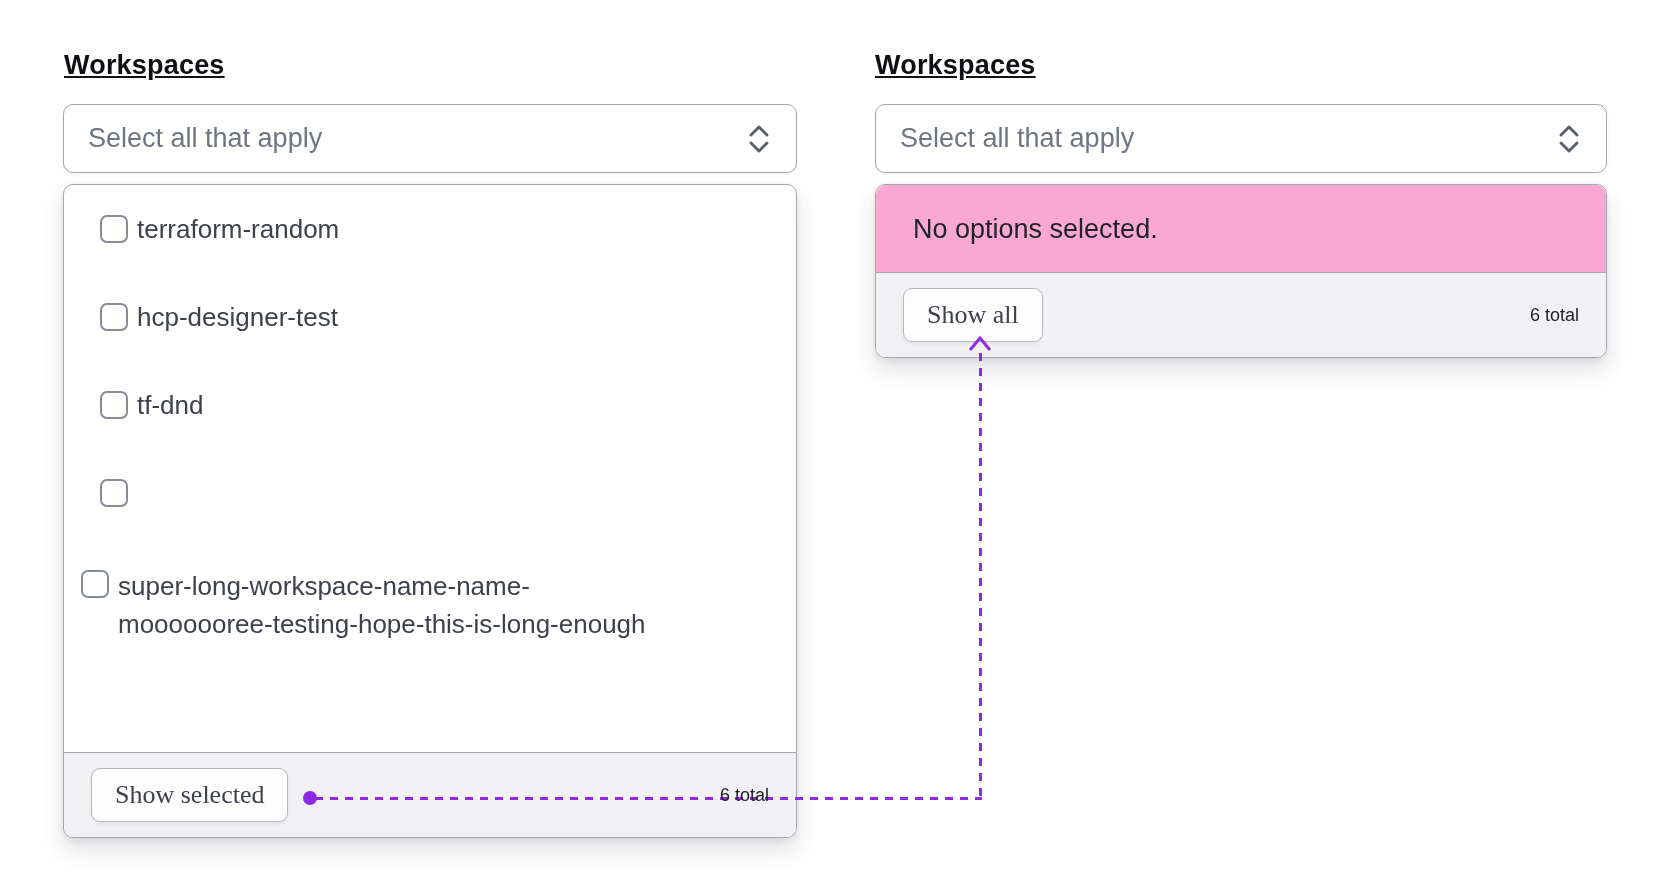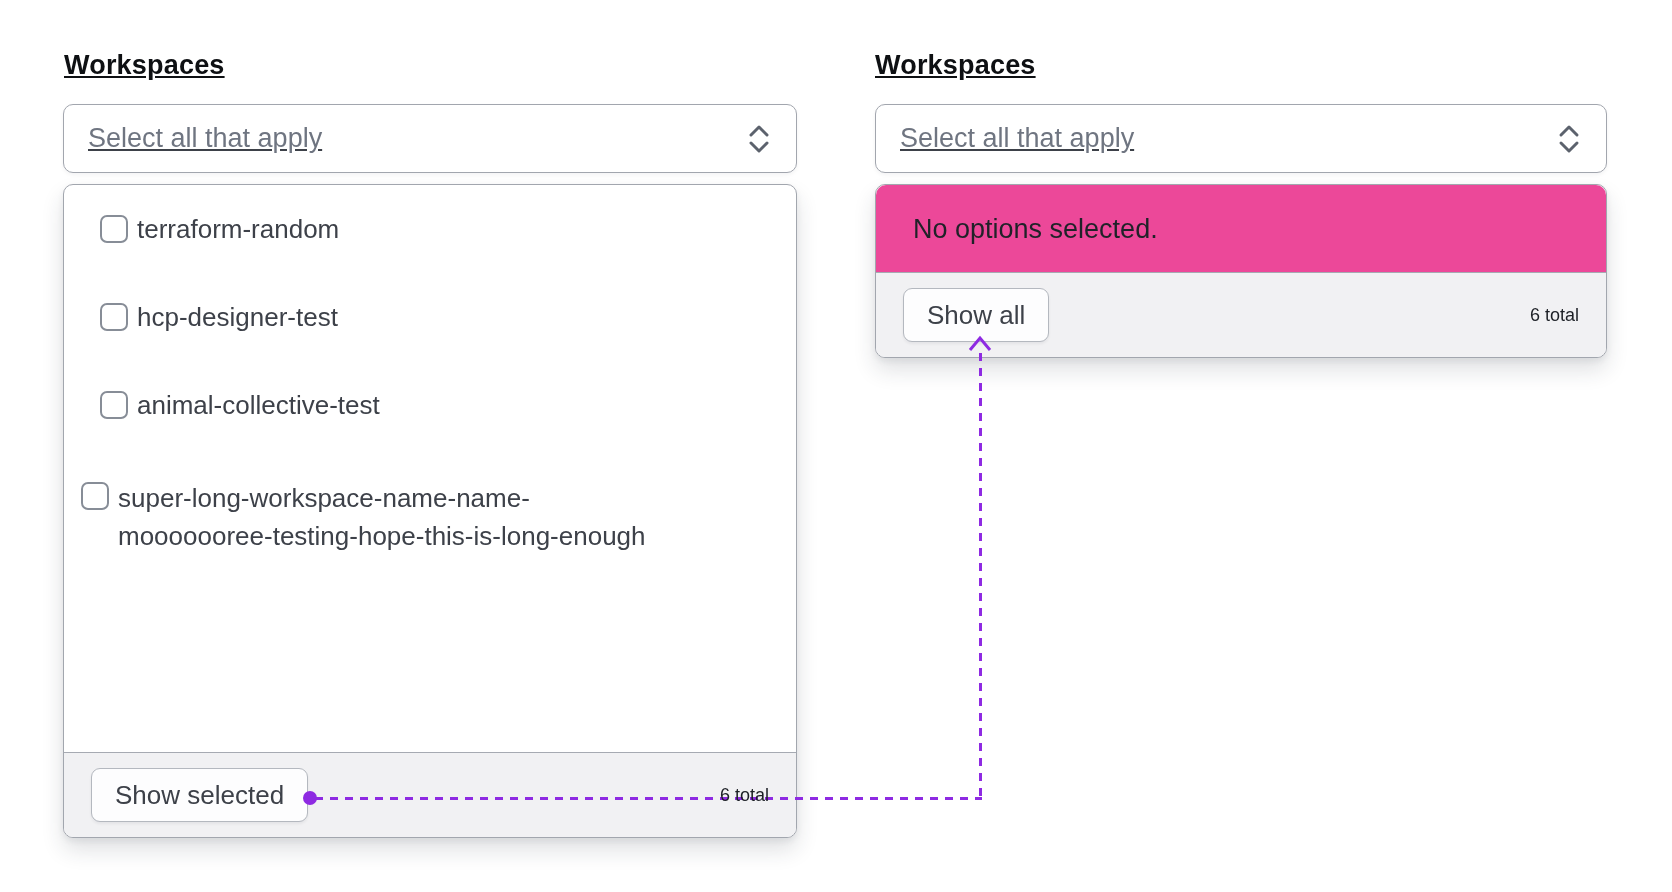--- a/index.html
+++ b/index.html
@@ -23,21 +23,20 @@
     height: 69px;
     background: #ffffff;
     border: 1.5px solid #a2a6ae;
     border-radius: 10px;
     display: flex;
     align-items: center;
     justify-content: space-between;
     padding: 16px 24px;
     box-shadow: 0 2px 4px rgba(20,20,40,0.05);
     cursor: pointer;
-    text-decoration: underline;
   }
   .placeholder {
     font-size: 27px;
     color: #6f7581;
   }
   .toggle-icon { display: flex; align-items: center; }
   .panel {
     position: absolute;
     background: #ffffff;
     border: 1.5px solid #a2a6ae;
@@ -75,41 +74,41 @@
     white-space: pre-line;
   }
   .panel-body-empty {
     height: 88px;
     display: flex;
     align-items: center;
     padding: 0 37px;
     font-size: 27px;
     color: #1f2228;
     border-radius: 10px 10px 0 0;
-    background: #ec4899;
+    background: #f9a8d4;
   }
   .panel-footer {
     position: absolute;
     left: 0; right: 0; bottom: 0;
     height: 85px;
     background: #f1f1f3;
     border-top: 1.5px solid #a6aab2;
     border-radius: 0 0 9px 9px;
     display: flex;
     align-items: center;
     justify-content: space-between;
     padding: 0 27px;
   }
   .footer-button {
     height: 54px;
     padding: 6px 23px;
     background: #fdfdfe;
     border: 1.5px solid #b4b8bf;
     border-radius: 9px;
-    font-family: Liberation Sans, sans-serif;
+    font-family: Liberation Serif, serif;
     font-size: 26px;
     color: #3d4149;
     box-shadow: 0 2px 3px rgba(20,20,40,0.06);
     cursor: pointer;
   }
   .total-count {
     font-size: 18px;
     color: #1d2026;
     position: relative;
     z-index: 30;
@@ -162,21 +161,24 @@
     <li class="option-row">
       <span class="checkbox"></span>
       <span class="option-label">terraform-random</span>
     </li>
     <li class="option-row">
       <span class="checkbox"></span>
       <span class="option-label">hcp-designer-test</span>
     </li>
     <li class="option-row">
       <span class="checkbox"></span>
-      <span class="option-label">animal-collective-test</span>
+      <span class="option-label">tf-dnd</span>
+    </li>
+    <li class="option-row">
+      <span class="checkbox"></span>
     </li>
     <li class="option-row multiline">
       <span class="checkbox"></span>
       <span class="option-label">super-long-workspace-name-name-
 mooooooree-testing-hope-this-is-long-enough</span>
     </li>
   </ul>
   <div class="panel-footer">
     <button class="footer-button">Show selected</button>
     <span class="total-count">6 total</span>

